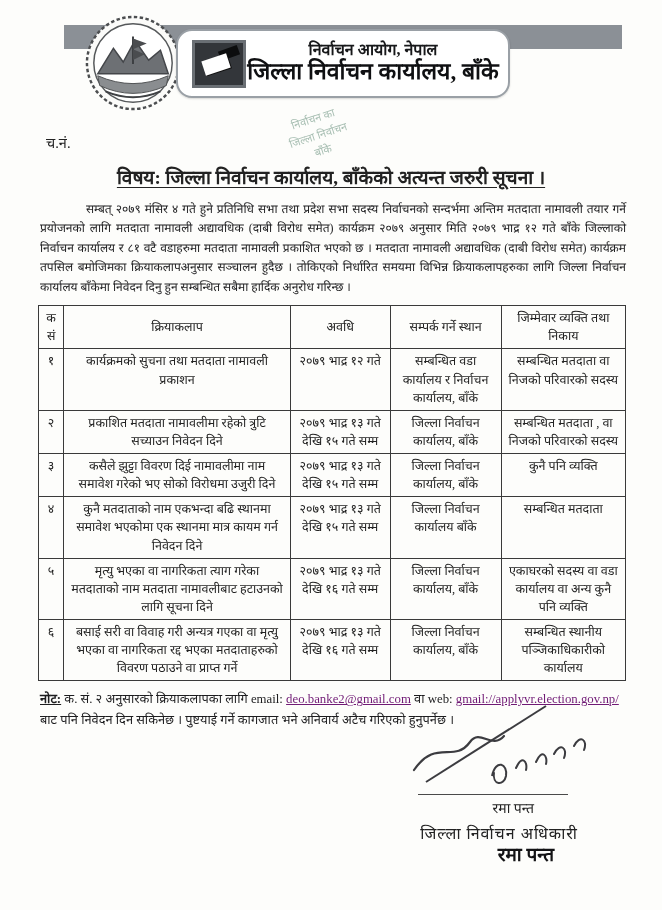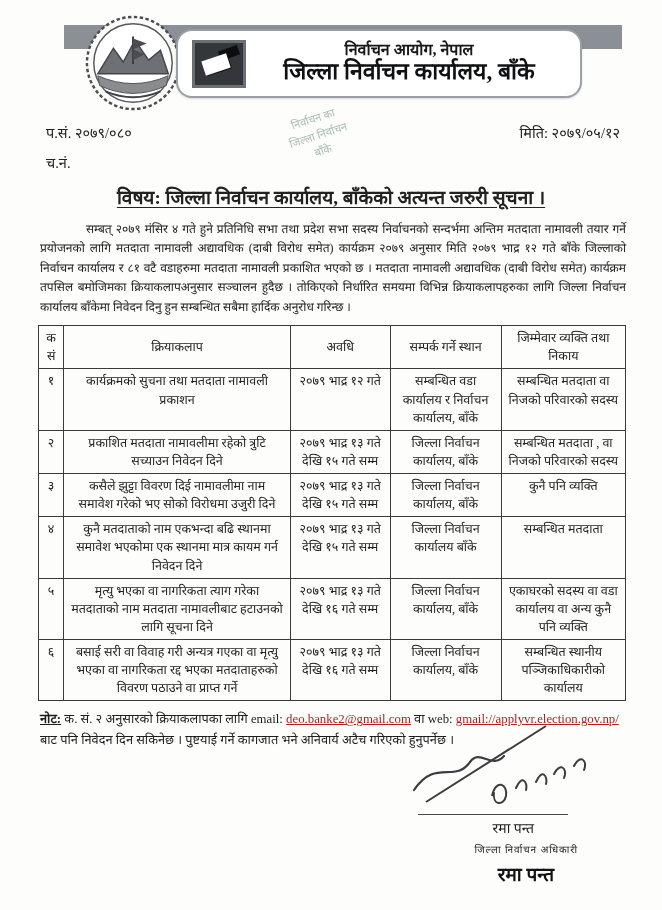--- a/index.html
+++ b/index.html
@@ -7,21 +7,21 @@
   .page {
     position:relative; width:662px; height:910px; margin:0 auto;
     background:#fdfdfb; overflow:hidden; color:#222;
     font-family:"Liberation Serif", serif;
   }
   
   .header { position:relative; height:116px; }
   .band { position:absolute; left:64px; top:25px; width:558px; height:24px; background:#8b9096; }
   .emblem { position:absolute; left:84px; top:13px; width:98px; height:100px; }
   .title-box {
-    position:absolute; left:176px; top:29px; width:406px; height:69px;
+    position:absolute; left:176px; top:29px; width:334px; height:69px;
     background:#fff; border:2px solid #9aa0a6; border-radius:16px;
     display:flex; align-items:center; box-shadow:0 1px 2px rgba(0,0,0,.15);
   }
   .ballot-box { position:relative; width:54px; height:48px; margin-left:14px; background:#33363a; border:3px solid #6a6f74; flex:none; }
   .ballot-paper { position:absolute; left:8px; top:14px; width:26px; height:15px; background:#fff; transform:rotate(-18deg); box-shadow:1px 1px 0 #111; }
   .ballot-hand { position:absolute; right:4px; top:5px; width:20px; height:10px; background:#0c0d0e; transform:rotate(-20deg); }
   .titles { flex:1; text-align:center; line-height:1.15; padding-right:8px; }
   .t1 { font-size:16px; font-weight:bold; color:#17181a; }
   .t2 { font-size:23px; font-weight:bold; color:#0f1012; }
   
@@ -42,29 +42,29 @@
     text-align:justify; text-indent:46px; color:#1d1d1f;
   }
   
   table.acts { border-collapse:collapse; margin:8px 36px 0 38px; width:588px; font-size:12.5px; line-height:1.45; }
   table.acts th, table.acts td { border:1px solid #3a3a3a; padding:3px 6px; vertical-align:top; text-align:center; }
   table.acts th { text-align:center; vertical-align:middle; font-weight:normal; }
   table.acts td.sn { text-align:center; }
   
   .note { margin:8px 36px 0 40px; font-size:12.8px; line-height:1.6; color:#1d1d1f; }
   .note b { text-decoration:underline;text-align:center; }
-  .lnk { text-decoration:underline; color:#b91c1c; cursor:pointer; }
+  .lnk { text-decoration:underline; color:#701a75; cursor:pointer; }
   .lower { display:flex; margin:14px 36px 0 40px; }
   .contact-col { width:330px; font-size:13.5px; }
   .more-info { font-weight:bold; text-decoration:underline; margin-bottom:8px; }
   .sig-col { flex:1; position:relative; height:150px; }
   .scribble { position:absolute; right:20px; top:-46px; }
   .sig-rule { position:absolute; right:58px; top:50px; width:150px; border-top:1.5px solid #4a4a4a; }
   .sig-name { position:absolute; right:92px; top:54px; font-size:14px; }
-  .sig-title { position:absolute; right:48px; top:78px; font-size:10px; letter-spacing:1px;margin-left:18px; }
+  .sig-title { position:absolute; right:48px; top:78px; font-size:16px; letter-spacing:1px;margin-left:18px; }
   .stamp-name { position:absolute; right:72px; top:97px; font-size:19px; font-weight:bold; color:#131315; }
 </style>
 </head>
 <body>
 
 <div class="page">
 
   <div class="header">
     <div class="band"></div>
 
@@ -89,24 +89,20 @@
         <div class="t2">जिल्ला निर्वाचन कार्यालय, बाँके</div>
       </div>
     </div>
   </div>
 
   <div class="meta">
     <div class="stamp-mark">
       <div>निर्वाचन का</div>
       <div>जिल्ला निर्वाचन</div>
       <div>बाँके</div>
-    </div>
-    <div class="meta-row">
-      <span>प.सं. २०७९/०८०</span>
-      <span>मिति: २०७९/०५/१२</span>
     </div>
     <div class="chalani">च.नं.</div>
   </div>
 
   <div class="subject">
     <span>विषय: जिल्ला निर्वाचन कार्यालय, बाँकेको अत्यन्त जरुरी सूचना  ।</span>
   </div>
 
   <p class="body-text">सम्बत् २०७९ मंसिर ४ गते हुने प्रतिनिधि सभा तथा प्रदेश सभा सदस्य निर्वाचनको सन्दर्भमा अन्तिम मतदाता नामावली तयार गर्ने प्रयोजनको लागि मतदाता नामावली अद्यावधिक (दाबी विरोध समेत) कार्यक्रम २०७९ अनुसार मिति २०७९ भाद्र १२ गते बाँके जिल्लाको निर्वाचन कार्यालय र ८१ वटै वडाहरुमा मतदाता नामावली प्रकाशित भएको छ ।  मतदाता नामावली अद्यावधिक (दाबी विरोध समेत) कार्यक्रम तपसिल बमोजिमका क्रियाकलापअनुसार सञ्चालन हुदैछ ।  तोकिएको निर्धारित समयमा विभिन्न क्रियाकलापहरुका लागि जिल्ला निर्वाचन कार्यालय बाँकेमा निवेदन दिनु हुन सम्बन्धित सबैमा हार्दिक अनुरोध गरिन्छ ।</p>
 

